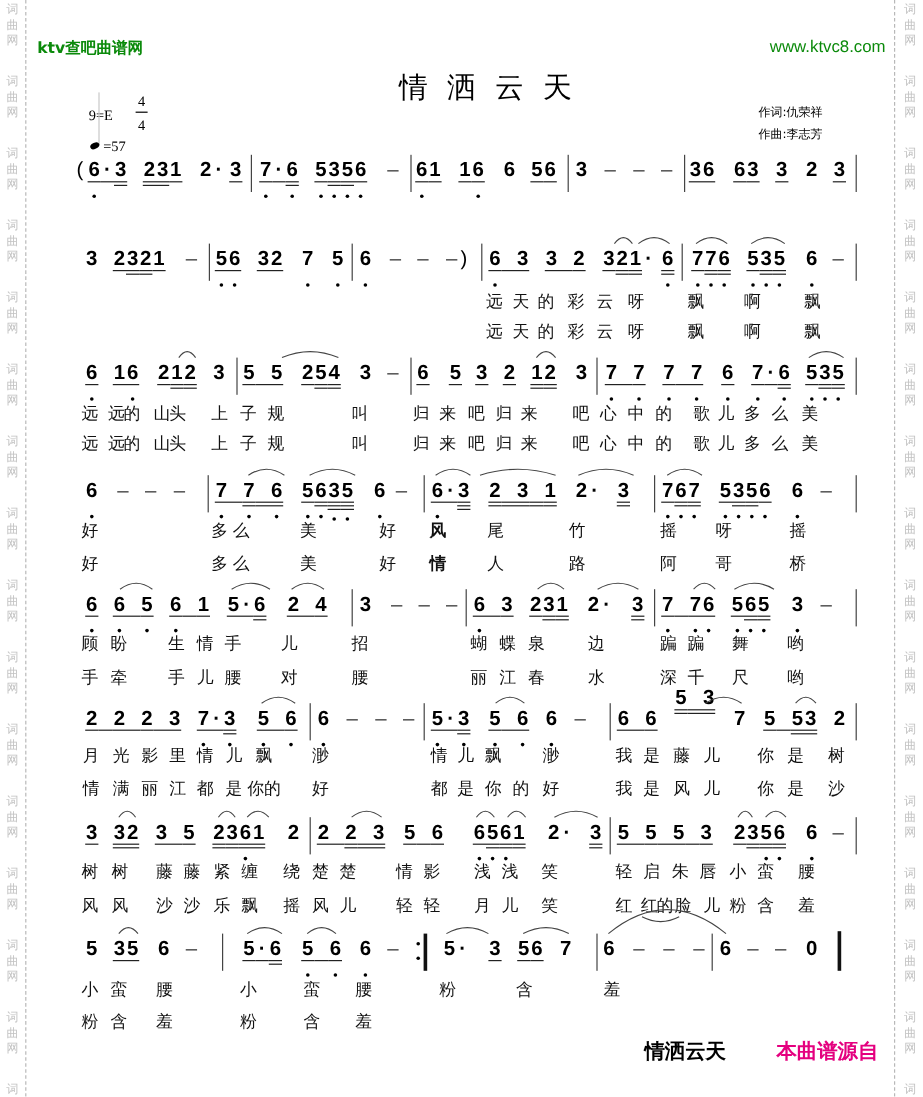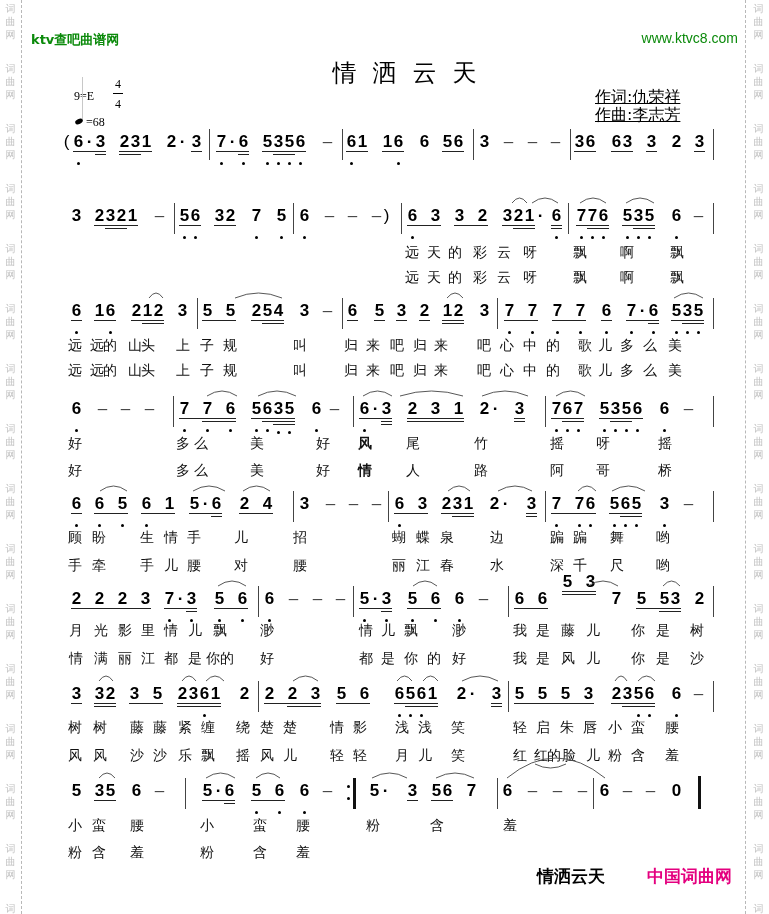--- a/index.html
+++ b/index.html
@@ -21,21 +21,21 @@
   .title { position:absolute; left:0; top:41px; width:769px; margin:16px; padding-left:24px; box-sizing:border-box;
            text-align:center; font-size:24px; font-weight:normal; letter-spacing:16px; font-family:"DejaVu Serif", serif; }
 
   .key { position:absolute; left:74px; top:89px; font-size:12px; font-family:"Liberation Serif", serif; }
   .timesig { position:absolute; left:113px; top:77px; width:10px; text-align:center; font-size:12px; line-height:14px; font-family:"Liberation Serif", serif; }
   .timesig span { display:block; }
   .ts-line { height:1px; background:#000; margin:2px 0 3px 0; }
   .tempo-stem { position:absolute; left:82px; top:77px; width:1px; height:44px; background:#c8c8c8; }
   .tempo-head { position:absolute; left:75px; top:119px; width:8px; height:5px; border-radius:50%; background:#000; transform:rotate(-25deg); }
   .tempo-val { position:absolute; left:86px; top:115px; font-size:12px; font-family:"Liberation Serif", serif; }
-  .credit { position:absolute; left:595px; font-size:16px; white-space:nowrap;text-decoration:underline; }
+  .credit { position:absolute; left:632px; font-size:10px; white-space:nowrap; }
   .credit-lyr { top:87px; }
   .credit-comp { top:105px; }
 
   .score { position:absolute; left:0; top:0; width:769px; height:914px; }
   .tok { position:absolute; height:18px; white-space:nowrap; font-family:"Liberation Sans", sans-serif; font-weight:bold; font-size:17px; line-height:18px; color:#000; }
   .c { display:inline-block; position:relative; width:11px; height:18px; text-align:center; vertical-align:top; }
   .c.sp { width:12px; }
   .c.paren { width:7px; font-weight:normal; }
   .c.hold { font-weight:normal; color:#444; }
   .ul { position:absolute; left:0; right:0; height:1px; background:#222; }
@@ -159,21 +159,21 @@
   <h1 class="title">情洒云天</h1>
 
   <div class="key">9=E</div>
   <div class="timesig">
     <span>4</span>
     <span class="ts-line"></span>
     <span>4</span>
   </div>
   <div class="tempo-stem"></div>
   <div class="tempo-head"></div>
-  <div class="tempo-val">=68</div>
+  <div class="tempo-val">=57</div>
 
   <div class="credit credit-lyr">作词:仇荣祥</div>
   <div class="credit credit-comp">作曲:李志芳</div>
 
   <div class="score">
       <div class="system">
         <span class="tok" style="left: 63px; top: 133px;"><span class="c paren">(</span></span>
         <span class="tok" style="left: 73px; top: 133px;"><span class="c">6<span class="ul" style="top: 18px;"></span><span class="lo" style="top: 29px;"></span></span><span class="c">·<span class="ul" style="top: 18px;"></span></span><span class="c">3<span class="ul" style="top: 18px;"></span><span class="ul" style="top: 21px;"></span></span></span>
         <span class="tok" style="left: 119px; top: 133px;"><span class="c">2<span class="ul" style="top: 18px;"></span><span class="ul" style="top: 21px;"></span></span><span class="c">3<span class="ul" style="top: 18px;"></span><span class="ul" style="top: 21px;"></span></span><span class="c">1<span class="ul" style="top: 18px;"></span></span></span>
         <span class="tok" style="left: 166px; top: 133px;"><span class="c">2</span><span class="c">·</span></span>
@@ -620,14 +620,14 @@
       <path d="M 535 764 Q 550.5 772 566 764" fill="none" stroke="#444" stroke-width="0.9"></path>
       <path d="M 99 778 Q 107 768 115 778" fill="none" stroke="#444" stroke-width="0.9"></path>
       <path d="M 206 778 Q 220.5 768 235 778" fill="none" stroke="#444" stroke-width="0.9"></path>
       <path d="M 256 778 Q 268 768 280 778" fill="none" stroke="#444" stroke-width="0.9"></path>
       <path d="M 372 778 Q 389.5 768 407 778" fill="none" stroke="#444" stroke-width="0.9"></path>
       <path d="M 436 778 Q 455 768 474 778" fill="none" stroke="#444" stroke-width="0.9"></path>
       <path d="M 507 778 Q 556 738 605 778" fill="none" stroke="#444" stroke-width="0.9"></path>
     </svg>
 
   <div class="src-label">情洒云天</div>
-  <div class="src-site">中国词曲网</div>
+  <div class="src-site">本曲谱源自</div>
 </div>
 
 </body></html>

